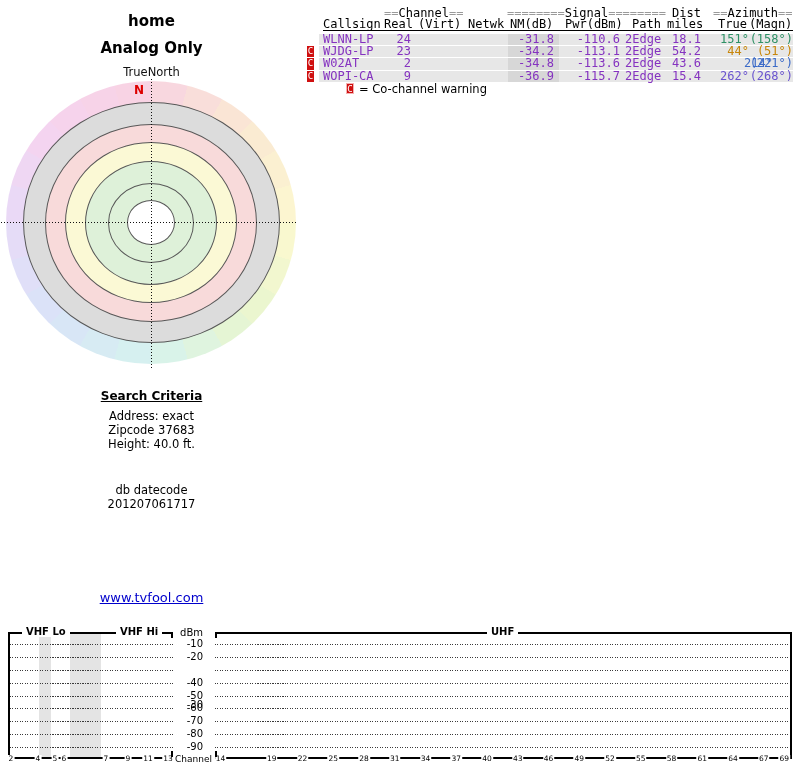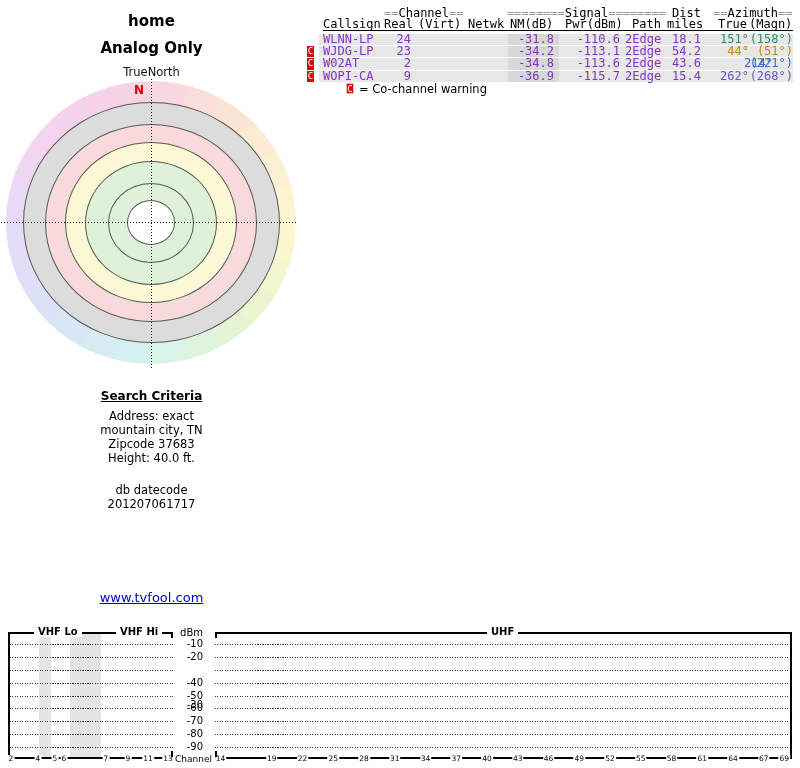--- a/index.html
+++ b/index.html
@@ -129,21 +129,20 @@
       <div class="mono" style="position: absolute; left: 745px; width: 48px; top: 0px; text-align: right; color: rgb(106, 84, 207);">(268°)</div>
     </div>
   </div>
 <div class="abs" id="legend-marker">C</div>
 <div class="abs" id="legend-text">= Co-channel warning</div>
 
 <div class="abs" id="search-block">
   <div id="search-heading">Search Criteria</div>
   <div id="search-lines">
       <div class="search-line">Address: exact</div>
-      <div class="search-line">mountain city, TN</div>
       <div class="search-line">Zipcode 37683</div>
       <div class="search-line">Height: 40.0 ft.</div>
     </div>
 </div>
 <div class="abs" id="db-block">
     <div class="db-line">db datecode</div>
     <div class="db-line">201207061717</div>
   </div>
 <div class="abs" id="site-link"><a href="#">www.tvfool.com</a></div>
 
@@ -152,21 +151,21 @@
     <div class="grayband" style="left: 60px; width: 31px;"></div>
     <div class="grid" style="top: 10px;"></div>
     <div class="grid" style="top: 22.875px;"></div>
     <div class="grid" style="top: 35.75px;"></div>
     <div class="grid" style="top: 48.625px;"></div>
     <div class="grid" style="top: 61.5px;"></div>
     <div class="grid" style="top: 74.375px;"></div>
     <div class="grid" style="top: 87.25px;"></div>
     <div class="grid" style="top: 100.125px;"></div>
     <div class="grid" style="top: 113px;"></div>
-    <div class="band-label" style="left: 24px;">VHF Lo</div>
+    <div class="band-label" style="left: 12px;">VHF Lo</div>
     <div class="band-label" style="left: 106px;">VHF Hi</div>
   </div>
 <div class="specbox" id="uhf-box">
     <div class="grid" style="top: 10px;"></div>
     <div class="grid" style="top: 22.875px;"></div>
     <div class="grid" style="top: 35.75px;"></div>
     <div class="grid" style="top: 48.625px;"></div>
     <div class="grid" style="top: 61.5px;"></div>
     <div class="grid" style="top: 74.375px;"></div>
     <div class="grid" style="top: 87.25px;"></div>

